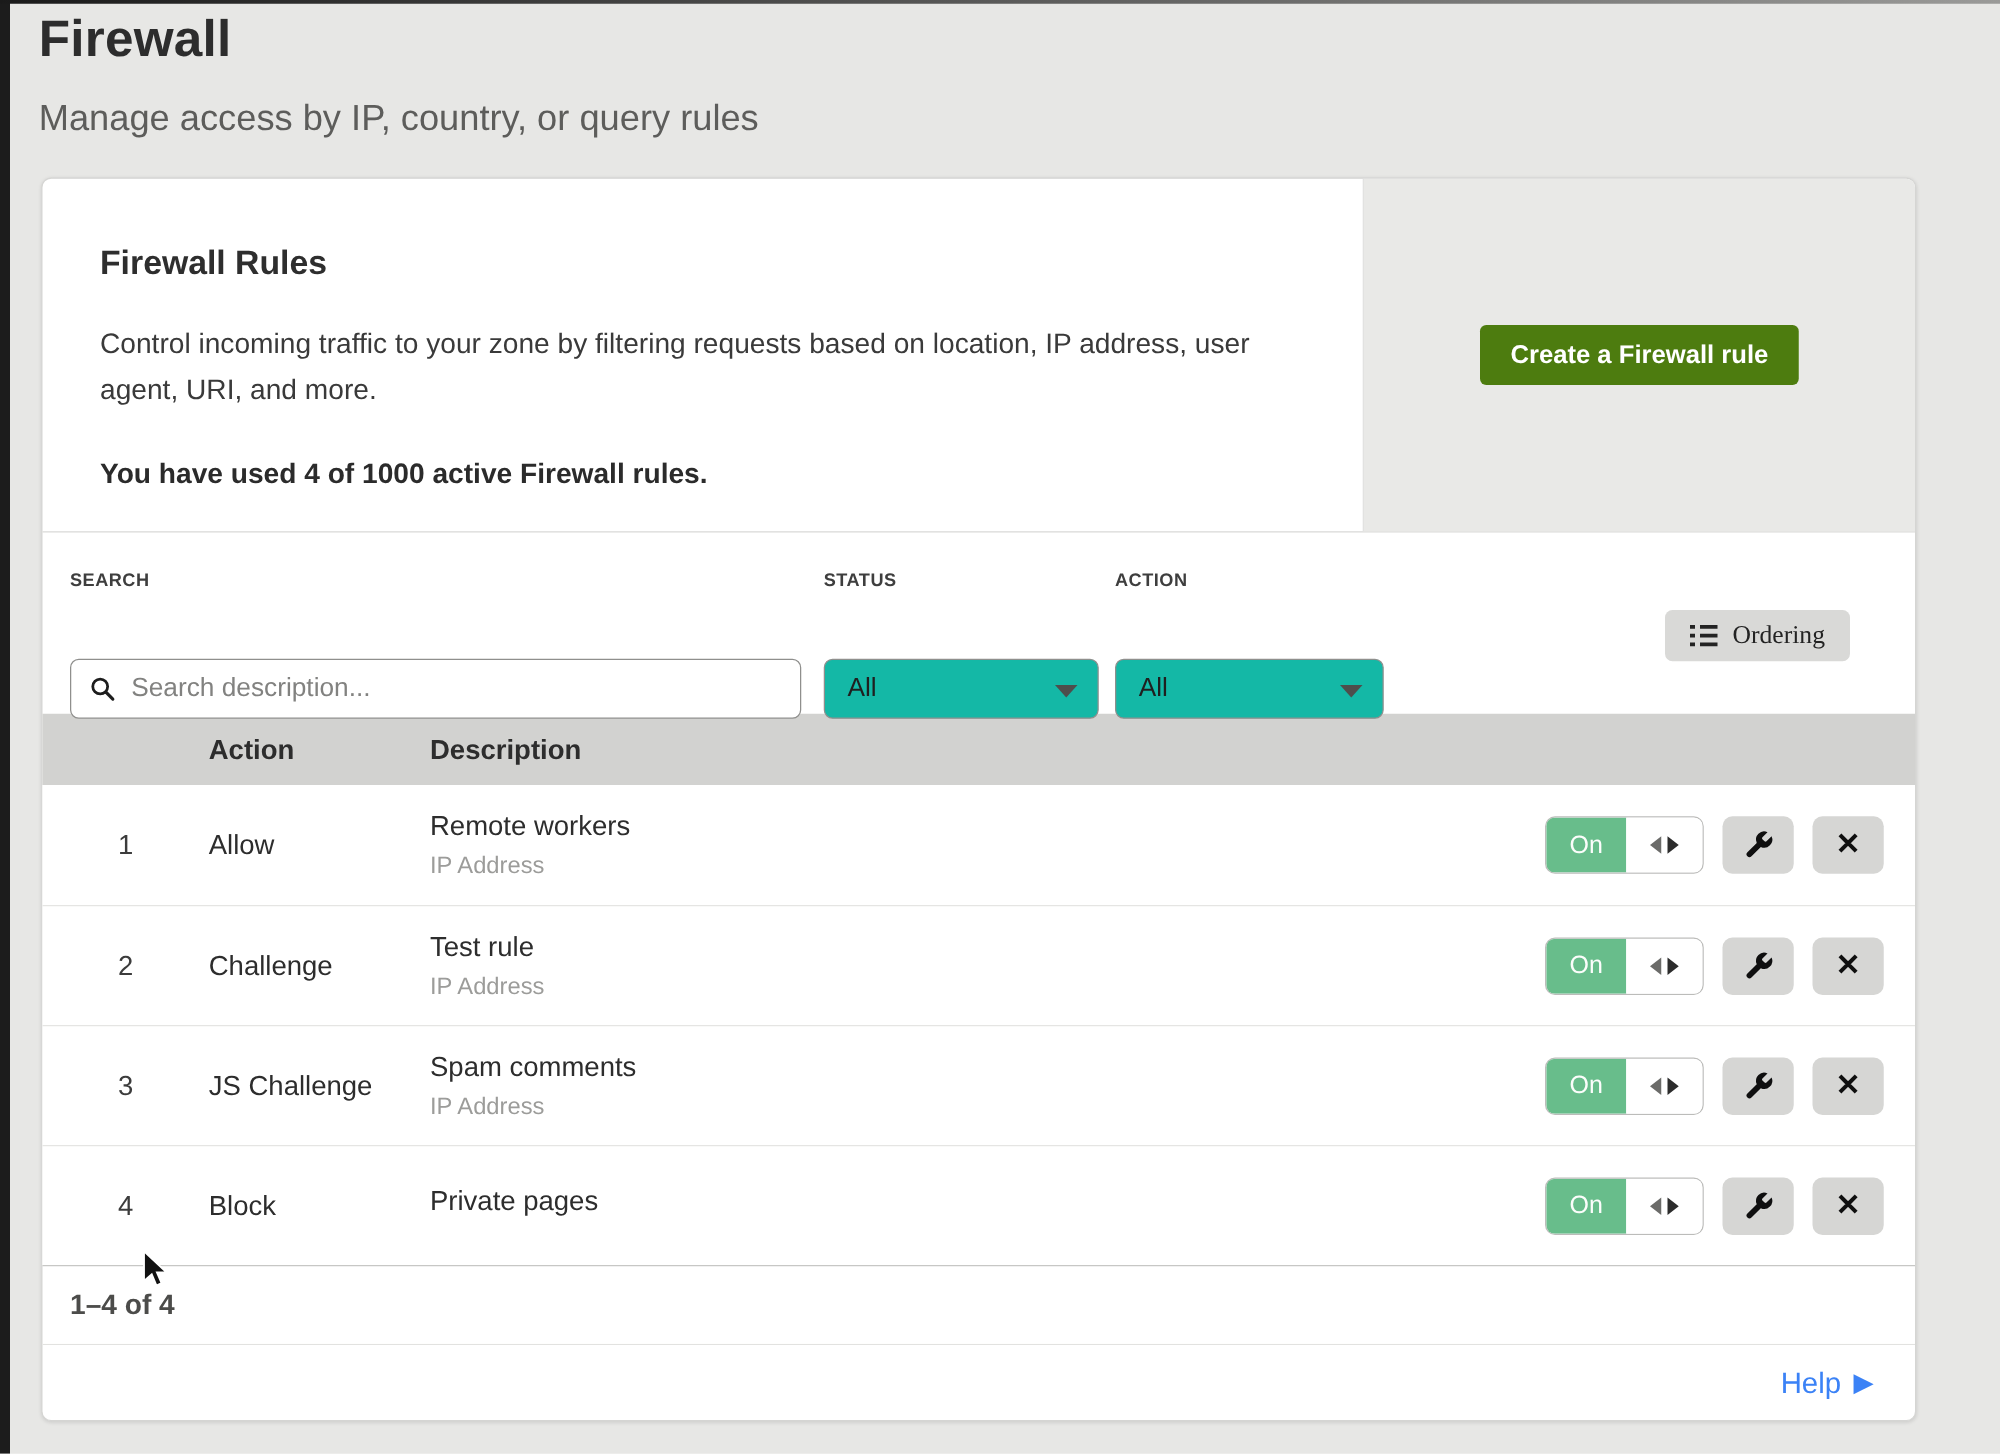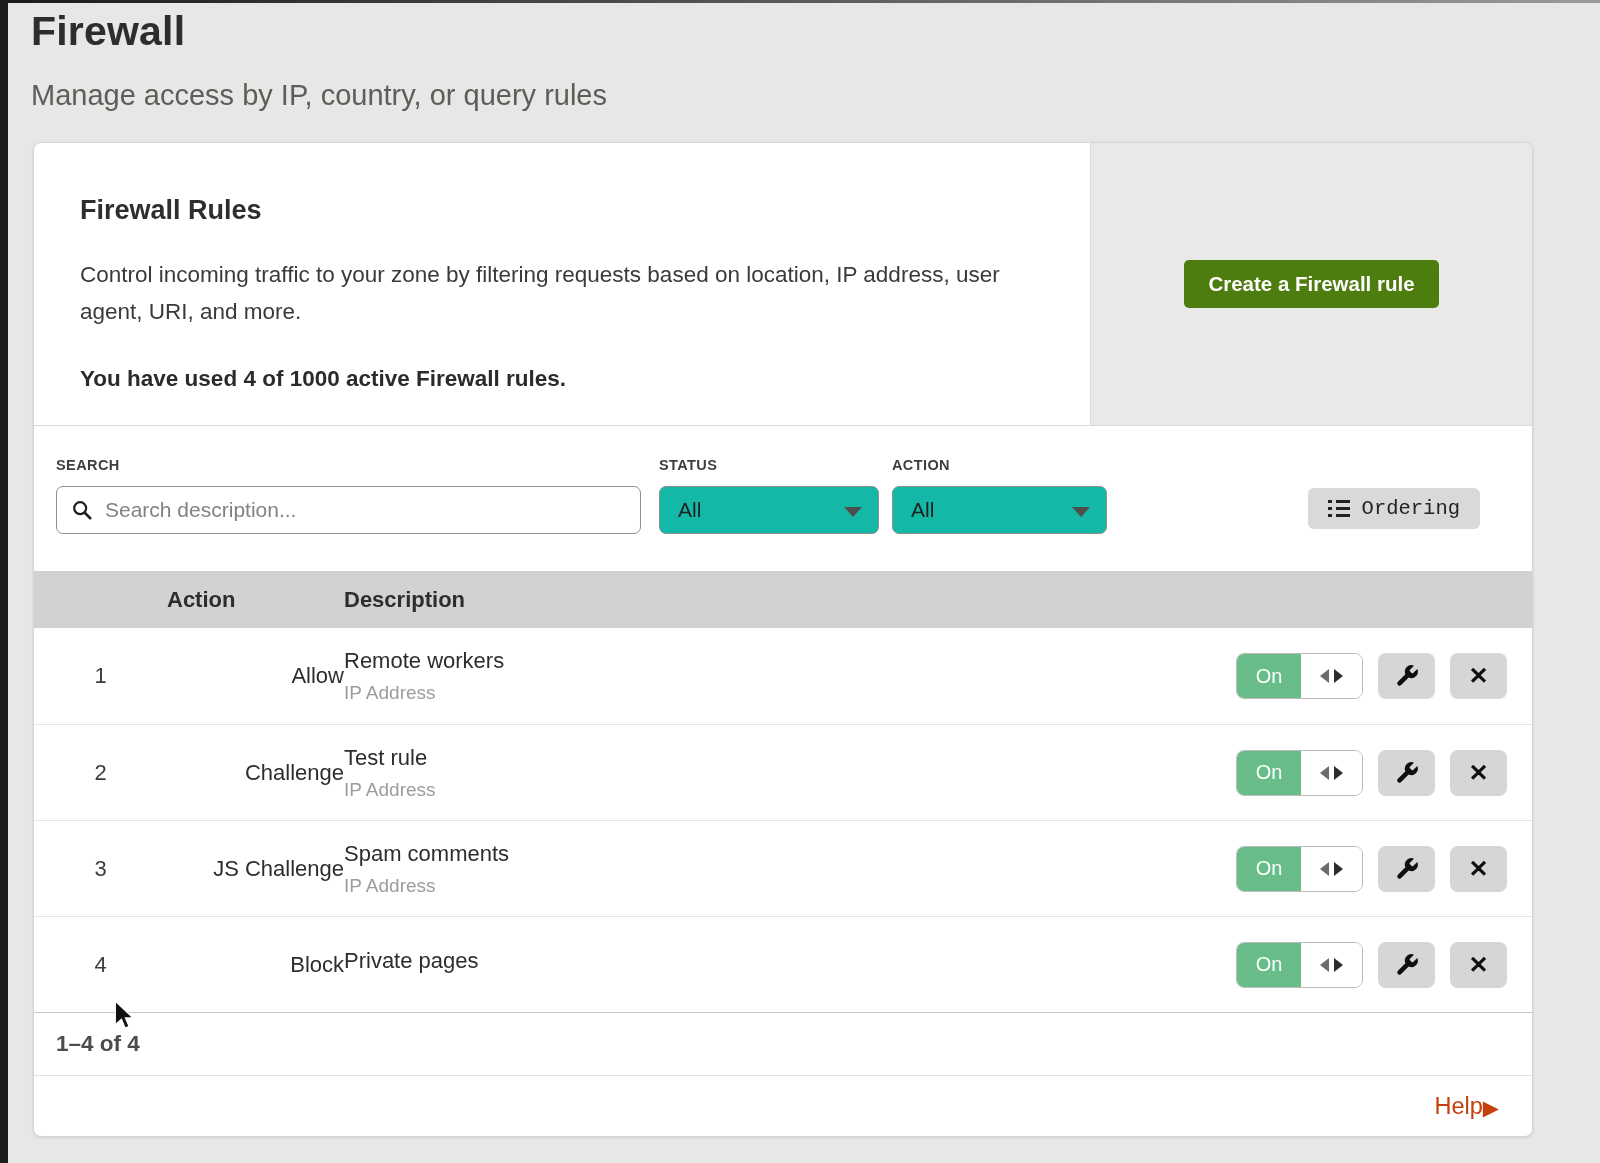--- a/index.html
+++ b/index.html
@@ -39,21 +39,21 @@
     display: flex; align-items: center; justify-content: center;
   }
   .create-btn {
     background: #4d7c0f; color: #fff; font-family: inherit;
     font-size: 20.5px; font-weight: 600; border: none; border-radius: 5px;
     padding: 12px 24px; cursor: pointer;
   }
 
   
   .filter-section { height: 145px; flex: none; display: flex; align-items: flex-start; padding: 31px 52px 0 22px; }
-  .filter-group { display: flex; flex-direction: column; }
+  .filter-group { display: flex; flex-direction: column; gap: 41px; }
   .filter-label { font-size: 14.5px; font-weight: 700; letter-spacing: .4px; color: #3e3e3e; margin-bottom: 13px; }
   .search-group { width: 585px; }
   .search-box { position: relative; }
   .search-input {
     width: 100%; height: 48px; border: 1px solid #8f8f8d; border-radius: 7px;
     font-family: inherit; font-size: 21px; color: #222; padding: 0 14px 0 48px; background: #fff;
   }
   .search-input::placeholder { color: #828280; }
   .search-icon { position: absolute; left: 15px; top: 13px; width: 22px; height: 22px; }
   .status-group { width: 220px; margin-left: 18px; }
@@ -64,38 +64,38 @@
     position: relative; cursor: pointer;
   }
   .chevron-down {
     position: absolute; right: 16px; top: 20px; width: 0; height: 0;
     border-left: 9px solid transparent; border-right: 9px solid transparent;
     border-top: 10px solid #4e4e4c;
   }
   .ordering-wrap { margin-left: auto; margin-top: 31px; }
   .ordering-btn {
     height: 41px; background: #d9d9d7; border: none; border-radius: 6px;
-    font-family: Liberation Mono, monospace; font-size: 20.5px; color: #232323; padding: 0 20px;
+    font-family: Liberation Serif, serif; font-size: 20.5px; color: #232323; padding: 0 20px;
     display: flex; align-items: center; gap: 11px; cursor: pointer;
   }
 
   
   .table-header {
     height: 57px; flex: none; background: #d2d2d0;
     display: grid; grid-template-columns: 133px 177px 1fr 300px; align-items: center;
     font-size: 22px; font-weight: 700; color: #2d2d2d;
   }
   .rule-row {
     height: 96px; flex: none;
     display: grid; grid-template-columns: 133px 177px 1fr auto; align-items: center;
     padding-right: 25px; background: #fff;
   }
   .rule-row + .rule-row { border-top: 1px solid #e5e5e3; }
   .rule-num { text-align: center; font-size: 22px; color: #3c3c3c; }
-  .rule-action { font-size: 22px; color: #2d2d2d; text-align: right; }
+  .rule-action { font-size: 22px; color: #2d2d2d; }
   .rule-title { font-size: 22px; color: #2d2d2d; margin-bottom: 8px; }
   .rule-subtitle { font-size: 19px; color: #9c9c9a; }
   .rule-controls { display: flex; align-items: flex-end; gap: 15px; }
   .toggle { display: flex; height: 46px; border-radius: 8px; overflow: hidden;
     border: 1px solid #bcbcba; cursor: pointer; }
   .toggle-on {
     width: 64px; background: #68bd8b; color: #fbfdfb; font-size: 20px;
     display: flex; align-items: center; justify-content: center;
   }
   .toggle-arrows { width: 61px; background: #fff; display: flex; align-items: center; justify-content: center; gap: 5px; }
@@ -112,21 +112,21 @@
   .pagination-row {
     height: 63px; flex: none; border-top: 1px solid #c7c7c5;
     display: flex; align-items: center; padding-left: 22px;
     font-size: 22.5px; font-weight: 600; color: #4c4c4a;
   }
   .help-row {
     flex: 1; border-top: 1px solid #e2e2e0;
     display: flex; align-items: center; justify-content: flex-end; padding-right: 33px;
     border-radius: 0 0 7px 7px;
   }
-  .help-link { font-size: 23.5px; color: #c2410c; text-decoration: none; display: flex; align-items: flex-end; cursor: pointer; }
+  .help-link { font-size: 23.5px; color: #3b82f6; text-decoration: none; display: flex; align-items: center; gap: 10px; cursor: pointer; }
   .help-arrow { font-size: 21px; }
 
   .cursor { position: absolute; left: 112px; top: 1000px; width: 25px; height: 33px; z-index: 10; pointer-events: none; }
 </style>
 </head>
 <body>
 
 <div class="edge-left"></div>
 <div class="edge-top"></div>
 

